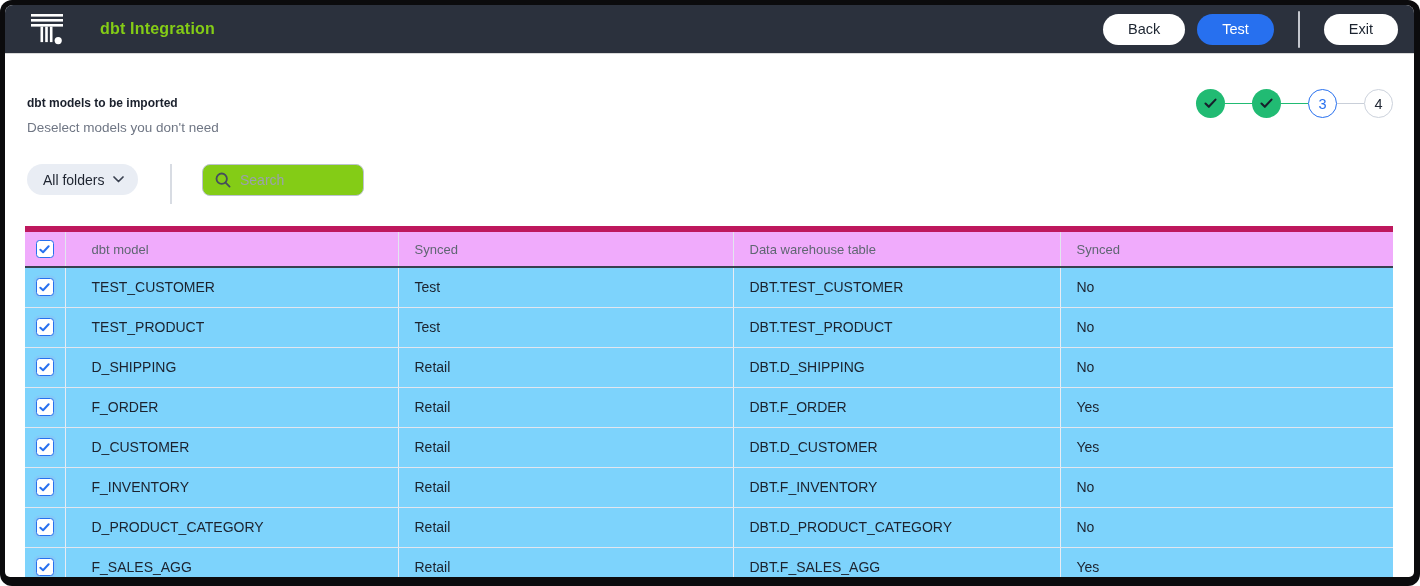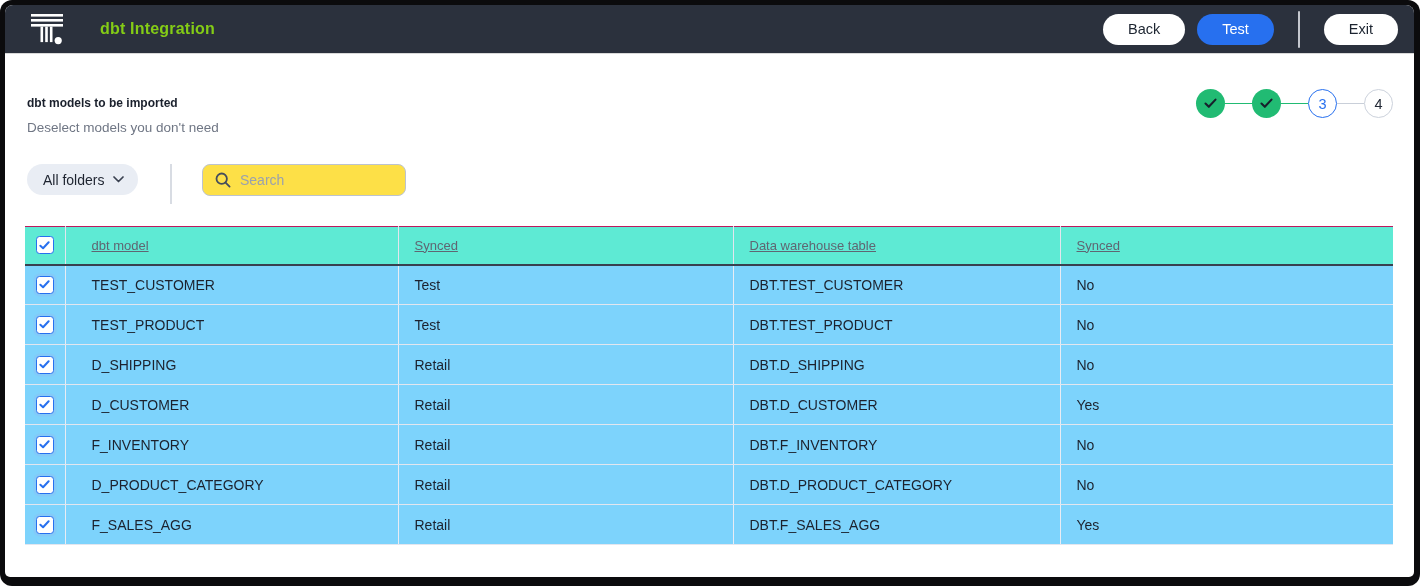--- a/index.html
+++ b/index.html
@@ -93,44 +93,44 @@
     height: 31px; background: #e9edf4; border-radius: 16px;
     display: inline-flex; align-items: center; gap: 9px;
     padding: 0 14px 0 16px; font-size: 14px; color: #1d232f;
     border: none; font-family: inherit; cursor: pointer;
   }
   .filters-divider {
     width: 1.5px; height: 40px; background: #d8dce3;
     margin: 0 30px 0 32px;
   }
   .search-box {
-    width: 204px; height: 32px;
+    width: 162px; height: 32px;
     border: 1px solid #bcc3cf; border-radius: 8px;
     display: flex; align-items: center; padding: 0 10px 0 12px;
-    background: #fde047;
+    background: #84cc16;
   }
   .search-box input {
     border: none; outline: none; flex: 1; min-width: 0;
     font-size: 14px; font-family: inherit; color: #1d232f;
     margin-left: 9px; background: transparent;
   }
   .search-box input::placeholder { color: #9aa1ad; }
 
   
   table.models {
     margin: 22px 0 0 20px;
     width: 1368px; border-collapse: collapse; table-layout: fixed;
   }
   table.models th {
-    height: 38px; background: #5eead4;
-    border-top: 1px solid #be185d;
+    height: 38px; background: #f0abfc;
+    border-top: 6px solid #be185d;
     border-bottom: 2px solid #39404f;
     border-right: 1px solid #e2e6ee;
     font-size: 13px; font-weight: 400; color: #5f6672;
-    text-align: left; padding: 0 0 0 16px; text-decoration: underline;
+    text-align: left; padding: 0 0 0 16px;
   }
   table.models th:last-child { border-right: none; }
   table.models th.col-model { padding-left: 26px; }
   table.models th.col-check { padding: 0; text-align: center; }
   table.models td {
     height: 40px; background: #7dd3fc;
     border-bottom: 1px solid #e2e6ef;
     border-right: 1px solid #e8ecf4;
     font-size: 14px; color: #1c222e;
     padding: 0 0 0 16px; white-space: nowrap; overflow: hidden;
@@ -279,20 +279,33 @@
           <td class="cell-sync">No</td>
         </tr>
             <tr>
           <td class="cell-check">
             <span class="checkbox">
               <svg viewBox="0 0 12 10">
                 <path d="M1.4 5.3 L4.4 8 L10.6 1.4" stroke="#2770ef" stroke-width="2.2" fill="none" stroke-linecap="round" stroke-linejoin="round"></path>
               </svg>
             </span>
           </td>
+          <td class="cell-model">F_ORDER</td>
+          <td class="cell-folder">Retail</td>
+          <td class="cell-dw">DBT.F_ORDER</td>
+          <td class="cell-sync">Yes</td>
+        </tr>
+            <tr>
+          <td class="cell-check">
+            <span class="checkbox">
+              <svg viewBox="0 0 12 10">
+                <path d="M1.4 5.3 L4.4 8 L10.6 1.4" stroke="#2770ef" stroke-width="2.2" fill="none" stroke-linecap="round" stroke-linejoin="round"></path>
+              </svg>
+            </span>
+          </td>
           <td class="cell-model">D_CUSTOMER</td>
           <td class="cell-folder">Retail</td>
           <td class="cell-dw">DBT.D_CUSTOMER</td>
           <td class="cell-sync">Yes</td>
         </tr>
             <tr>
           <td class="cell-check">
             <span class="checkbox">
               <svg viewBox="0 0 12 10">
                 <path d="M1.4 5.3 L4.4 8 L10.6 1.4" stroke="#2770ef" stroke-width="2.2" fill="none" stroke-linecap="round" stroke-linejoin="round"></path>

